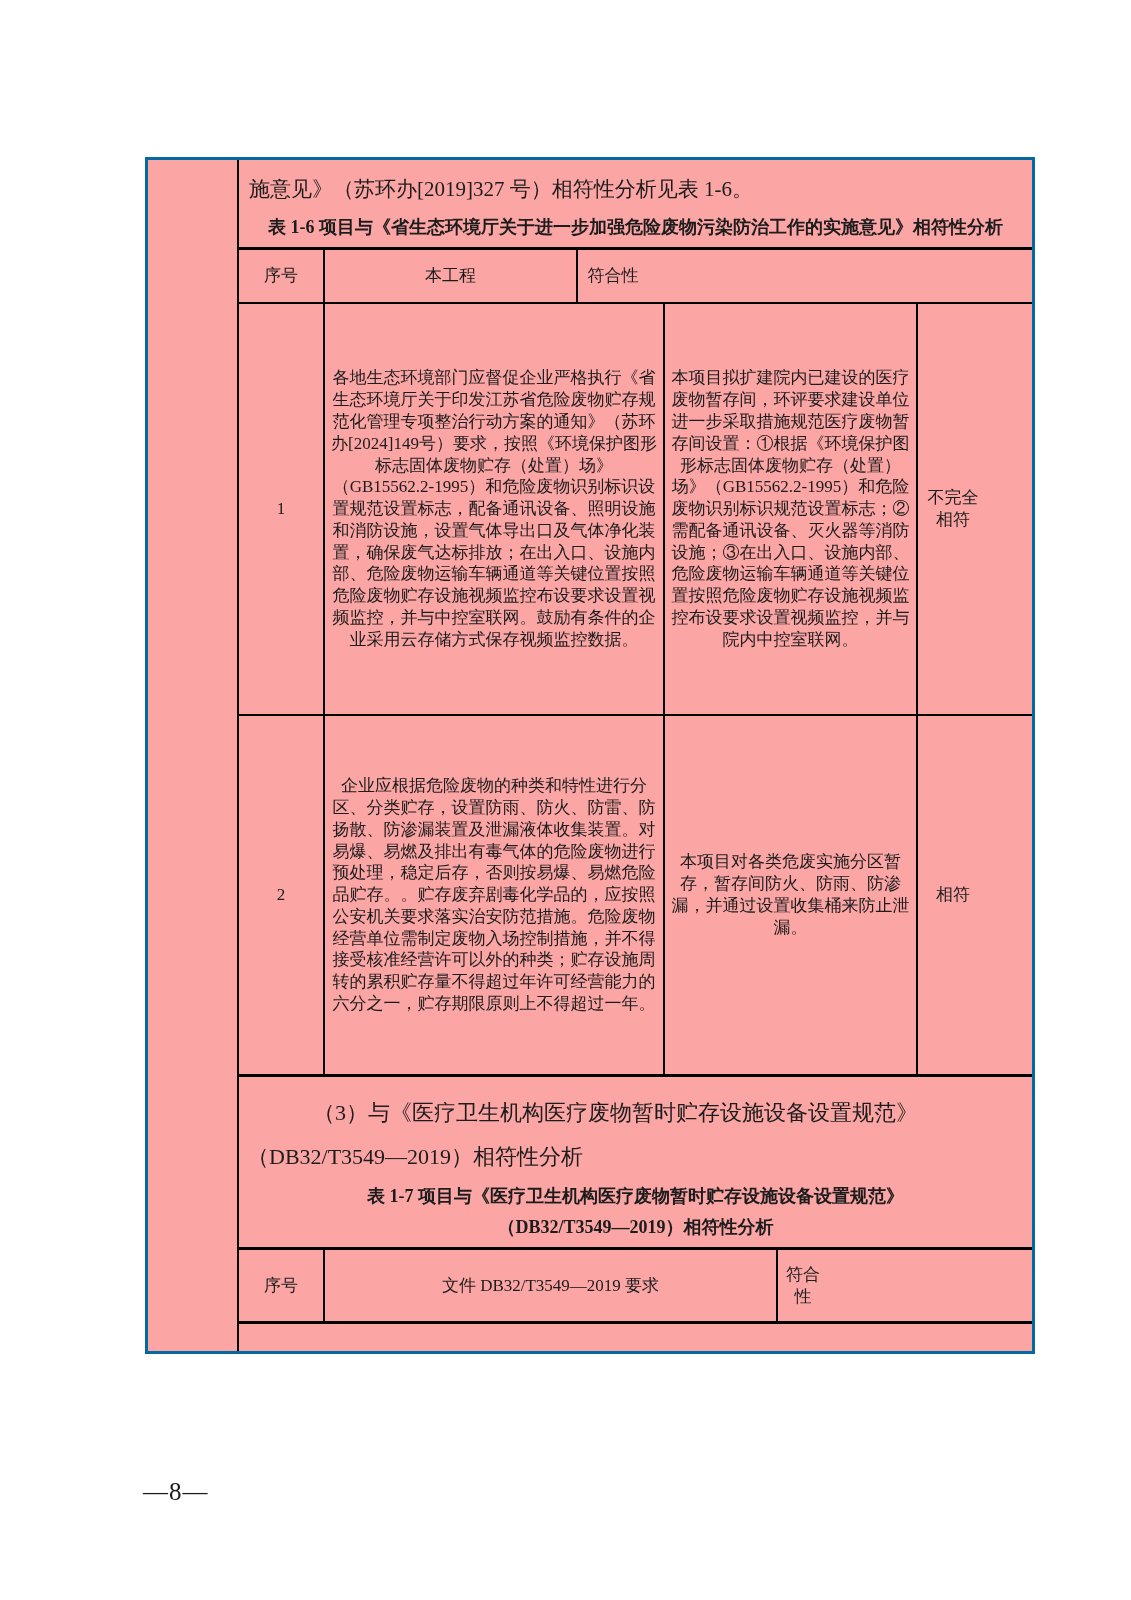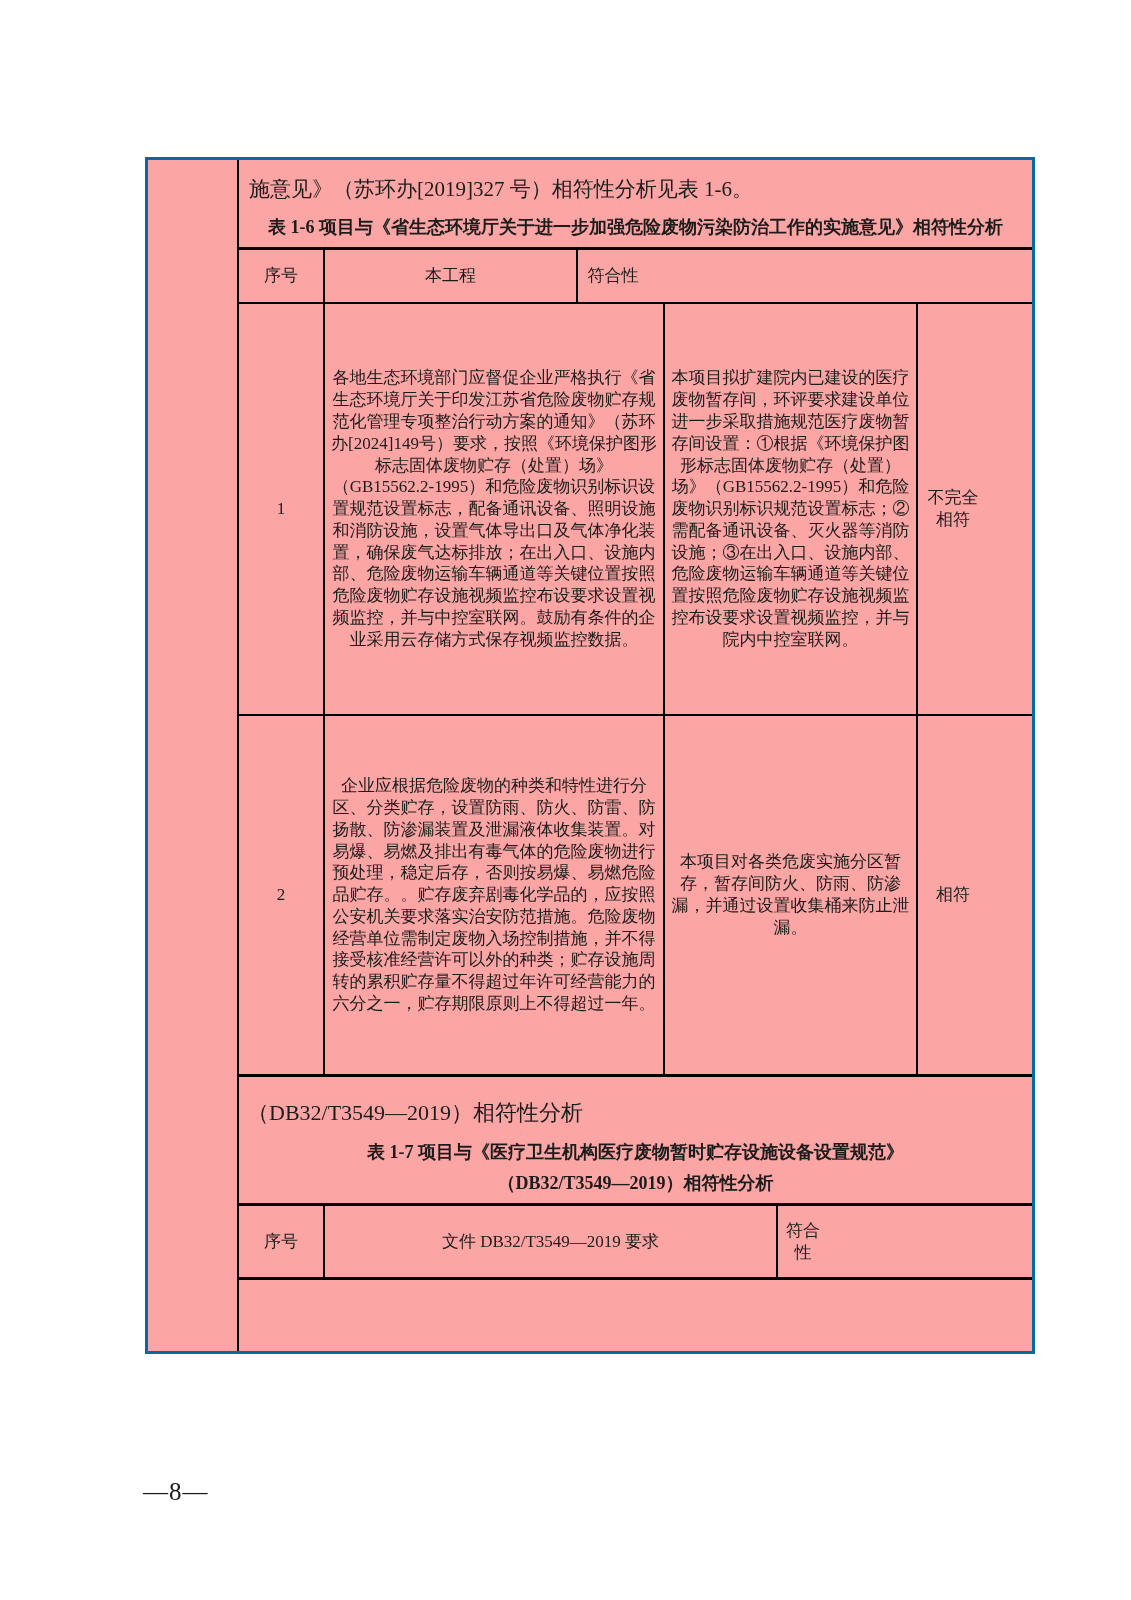--- a/index.html
+++ b/index.html
@@ -117,20 +117,21 @@
       </div>
       <div class="trow r2">
         <div class="cell c-idx">2</div>
         <div class="cell c-req">企业应根据危险废物的种类和特性进行分区、分类贮存，设置防雨、防火、防雷、防扬散、防渗漏装置及泄漏液体收集装置。对易爆、易燃及排出有毒气体的危险废物进行预处理，稳定后存，否则按易爆、易燃危险品贮存。。贮存废弃剧毒化学品的，应按照公安机关要求落实治安防范措施。危险废物经营单位需制定废物入场控制措施，并不得接受核准经营许可以外的种类；贮存设施周转的累积贮存量不得超过年许可经营能力的六分之一，贮存期限原则上不得超过一年。</div>
         <div class="cell c-proj">本项目对各类危废实施分区暂存，暂存间防火、防雨、防渗漏，并通过设置收集桶来防止泄漏。</div>
         <div class="cell c-comp last">相符</div>
       </div>
     </div>
 
     <div class="section-para">
+      <div class="line1">（3）与《医疗卫生机构医疗废物暂时贮存设施设备设置规范》</div>
       <div class="line2">（DB32/T3549—2019）相符性分析</div>
     </div>
 
     <div class="caption c17">
       <span class="cap-line">表 1-7 项目与《医疗卫生机构医疗废物暂时贮存设施设备设置规范》</span>
       <span class="cap-line">（DB32/T3549—2019）相符性分析</span>
     </div>
 
     <div class="tbl t7">
       <div class="trow hrow">

